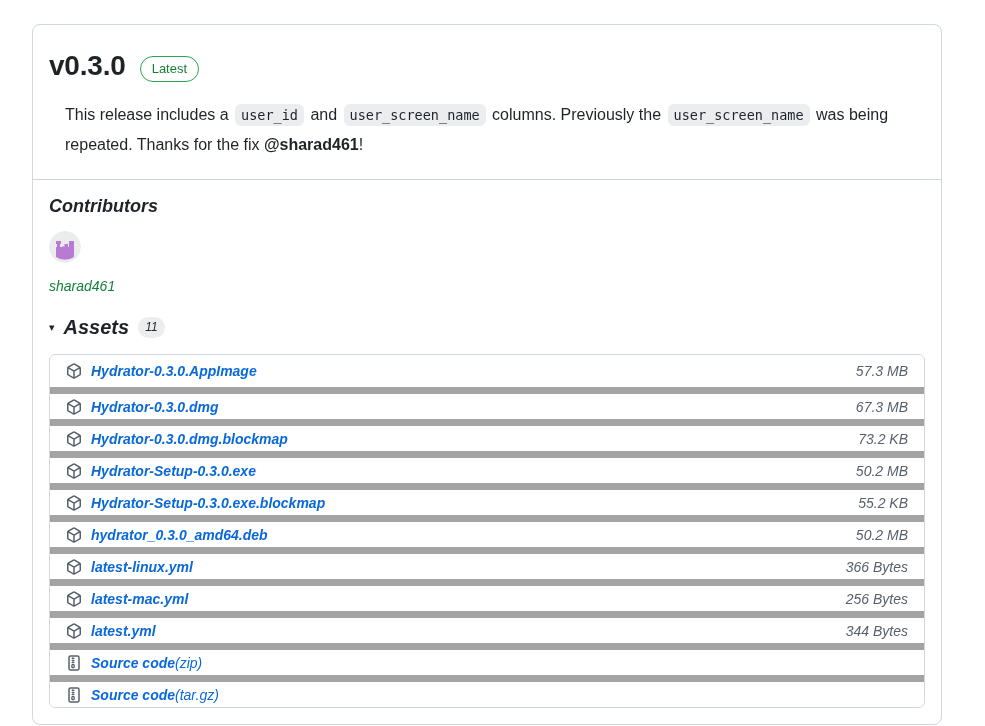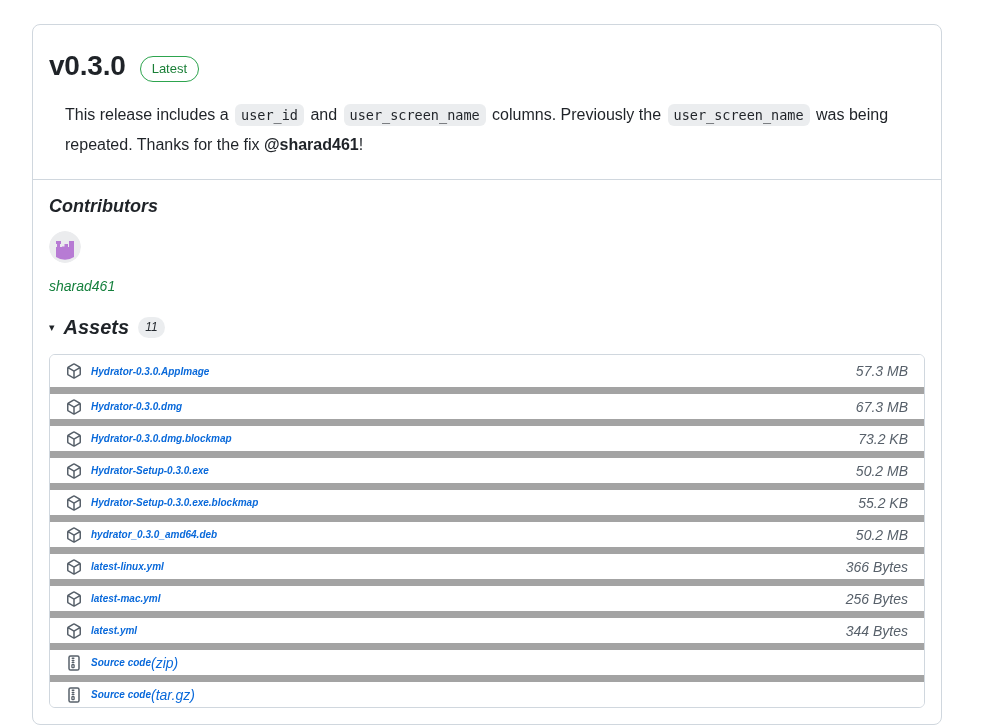--- a/index.html
+++ b/index.html
@@ -131,21 +131,21 @@
   }
   .asset-icon {
     display: inline-flex;
     width: 16px; height: 16px;
     margin-right: 9px;
     color: #57606a;
     flex: none;
   }
   .asset-icon svg { width: 16px; height: 16px; display: block; }
   .asset-link {
-    font-size: 10px;
+    font-size: 14px;
     font-weight: 700;
     color: #0969da;
     text-decoration: none;
     cursor: pointer;
   }
   .asset-suffix {
     font-size: 14px;
     color: #0969da;
     cursor: pointer;
   }

